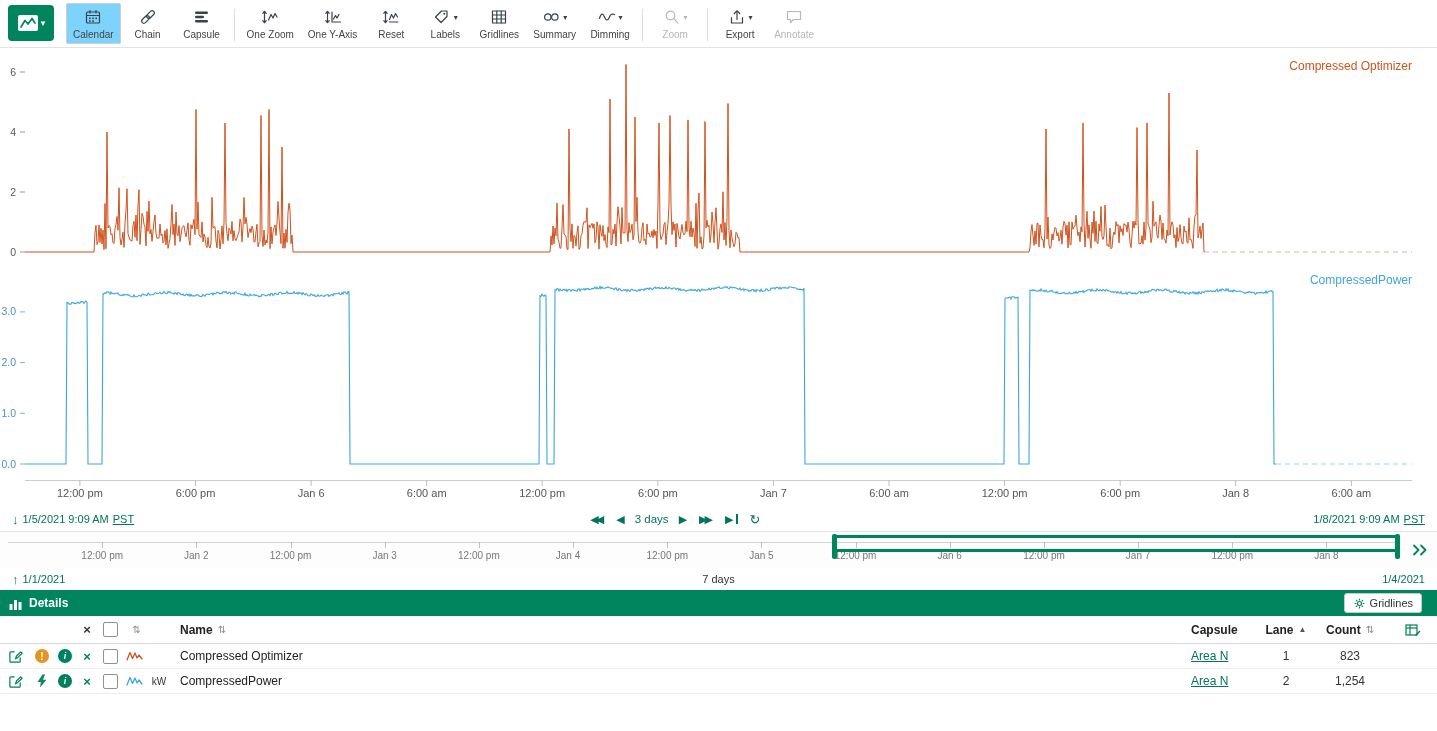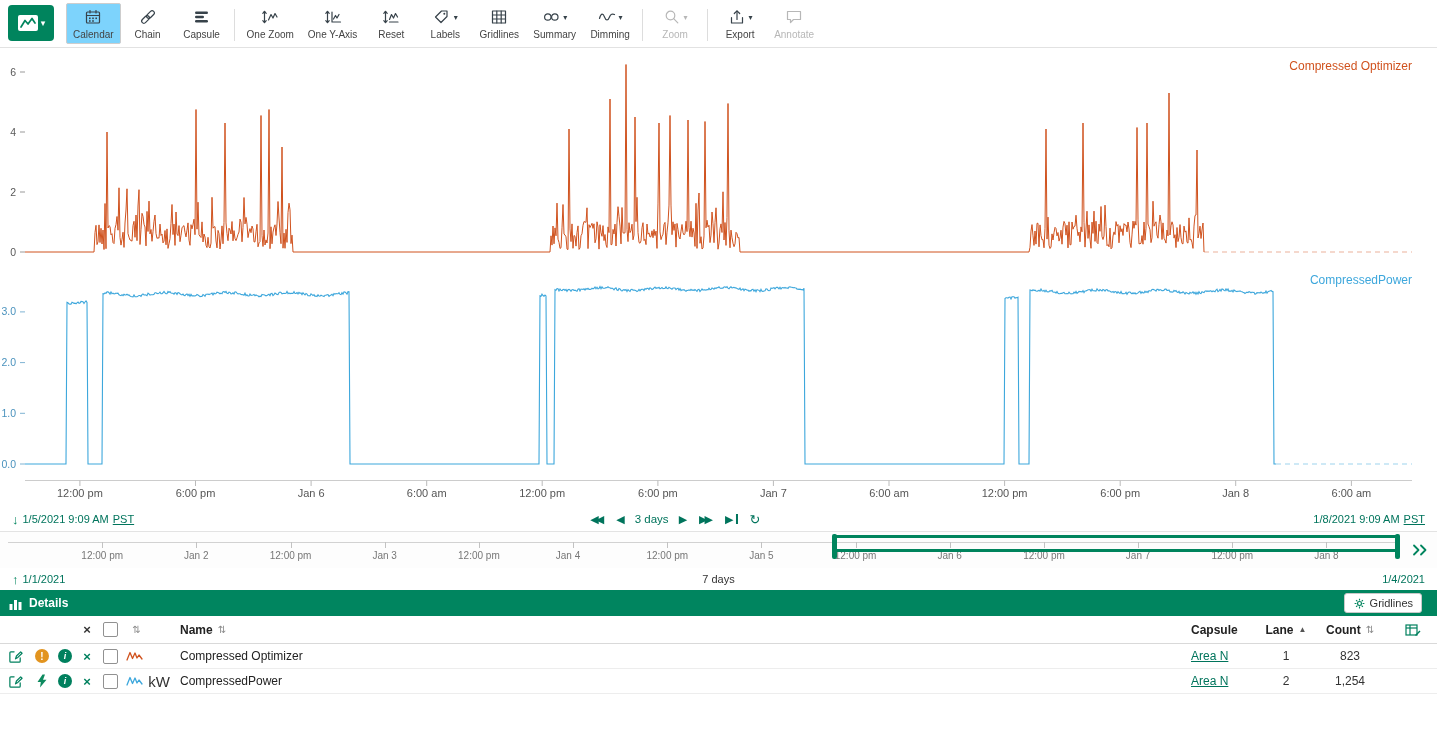--- a/index.html
+++ b/index.html
@@ -64,21 +64,21 @@
   .brow{border-bottom:1px solid #ededed;}
   .c{display:flex;align-items:center;justify-content:center;}
   .c.left{justify-content:flex-start;padding-left:8px;}
   .th-sort{font-size:10px;color:#8a8a8a;margin-left:5px;font-weight:normal;}
   .th-sort.asc{font-size:8px;color:#555;}
   .hx{color:#333;font-weight:bold;font-size:13px;cursor:pointer;}
   .cb{width:13px;height:13px;border:1px solid #919191;border-radius:2px;background:#fff;cursor:pointer;}
   .rx{color:#00805E;font-weight:bold;font-size:13px;cursor:pointer;}
   .warn{width:14px;height:14px;border-radius:50%;background:#E2941F;color:#fff;font-weight:bold;font-size:10px;display:flex;align-items:center;justify-content:center;}
   .info{width:14px;height:14px;border-radius:50%;background:#00805E;color:#fff;font-weight:bold;font-size:9px;display:flex;align-items:center;justify-content:center;font-style:italic;}
-  .unit{font-size:15px;color:#333;}
+  .unit{font-size:10px;color:#333;}
   .rname{color:#222;}
   .alink{color:#00745C;text-decoration:underline;cursor:pointer;}
 </style>
 </head>
 <body>
 
 <div class="toolbar">
   <div class="view-btn">
     <svg width="22" height="18" viewBox="0 0 22 18">
         <rect x="1" y="1" width="20" height="16" rx="2" fill="#ffffff"></rect>

